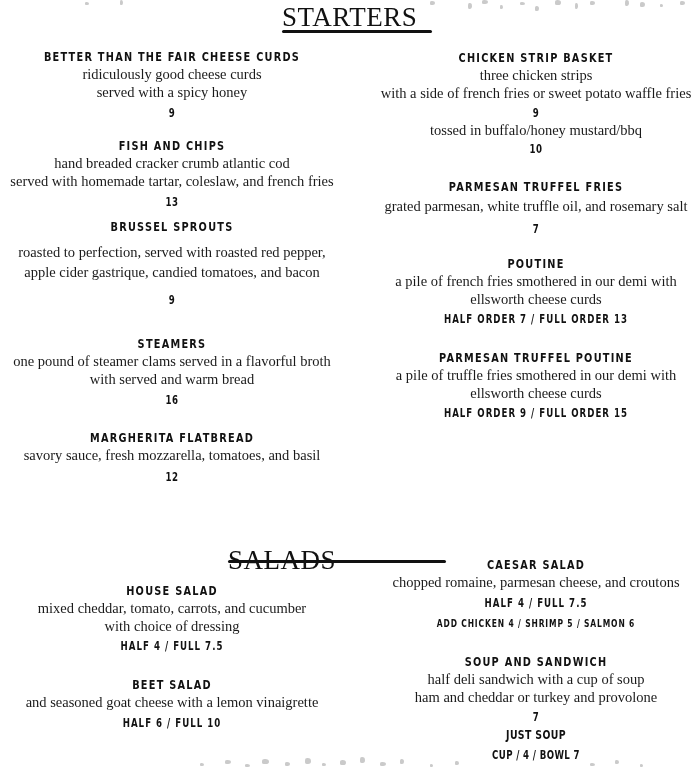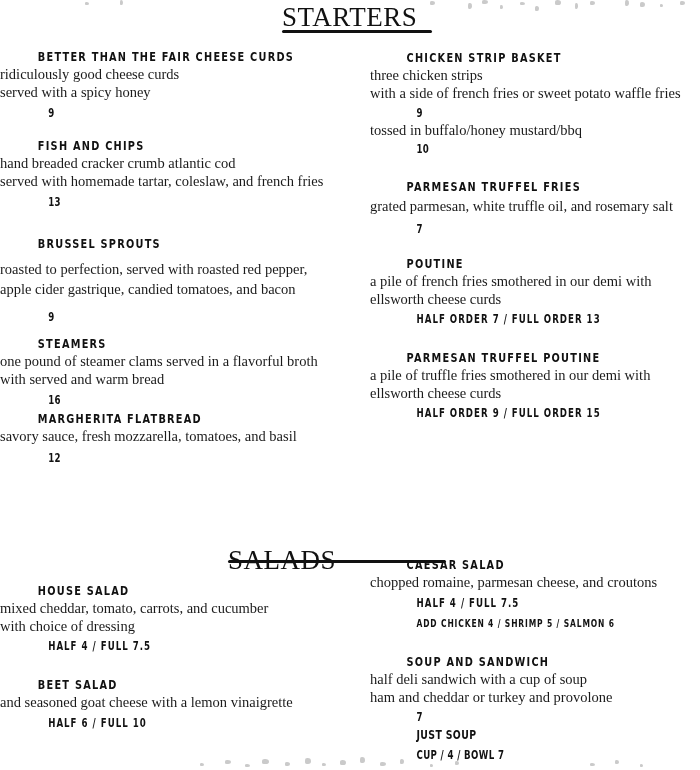--- a/index.html
+++ b/index.html
@@ -8,21 +8,21 @@
 
     .texture { position: absolute; pointer-events: none; }
     .texture span { position: absolute; background: #8a8a8a; border-radius: 40% 60% 50% 30%; opacity: 0.45; }
 
     .section-title {
       position: absolute; font-family: "Liberation Serif", serif; font-size: 27px;
       letter-spacing: 0.5px; color: #111; text-align: left; line-height: 1;
     }
     .rule { position: absolute; height: 3px; background: #111; border-radius: 2px; }
 
-    .item { position: absolute; text-align: left; }
+    .item { position: absolute; text-align: center; }
     .item .name {
       font-family: "DejaVu Sans", sans-serif; font-weight: bold; font-size: 12.5px;
       letter-spacing: 1.6px; transform: scaleX(0.78); transform-origin: center;
       color: #111; line-height: 18px; white-space: nowrap;
     }
     .item .desc {
       font-family: "Liberation Serif", serif; font-size: 14.5px; line-height: 17.5px;
       color: #1a1a1a; white-space: nowrap;
     }
     .item .price {
@@ -83,35 +83,35 @@
   <div class="price" style="margin-top:3px;">9</div>
 </div>
 
 <div class="item" style="left:0;top:137px;width:344px;">
   <div class="name">FISH AND CHIPS</div>
   <div class="desc">hand breaded cracker crumb atlantic cod</div>
   <div class="desc">served with homemade tartar, coleslaw, and french fries</div>
   <div class="price" style="margin-top:3px;">13</div>
 </div>
 
-<div class="item" style="left:0;top:235px;width:344px;">
+<div class="item" style="left:0;top:218px;width:344px;">
   <div class="name">BRUSSEL SPROUTS</div>
   <div class="desc" style="margin-top:6px;line-height:20px;">roasted to perfection, served with roasted red pepper,</div>
   <div class="desc" style="line-height:20px;">apple cider gastrique, candied tomatoes, and bacon</div>
   <div class="price" style="margin-top:9px;">9</div>
 </div>
 
 <div class="item" style="left:0;top:335px;width:344px;">
   <div class="name">STEAMERS</div>
   <div class="desc">one pound of steamer clams served in a flavorful broth</div>
   <div class="desc">with served and warm bread</div>
   <div class="price" style="margin-top:3px;">16</div>
 </div>
 
-<div class="item" style="left:0;top:410px;width:344px;">
+<div class="item" style="left:0;top:429px;width:344px;">
   <div class="name">MARGHERITA FLATBREAD</div>
   <div class="desc">savory sauce, fresh mozzarella, tomatoes, and basil</div>
   <div class="price" style="margin-top:3px;">12</div>
 </div>
 
 <div class="item" style="left:370px;top:49px;width:332px;">
   <div class="name">CHICKEN STRIP BASKET</div>
   <div class="desc">three chicken strips</div>
   <div class="desc">with a side of french fries or sweet potato waffle fries</div>
   <div class="price" style="margin-top:2px;">9</div>

